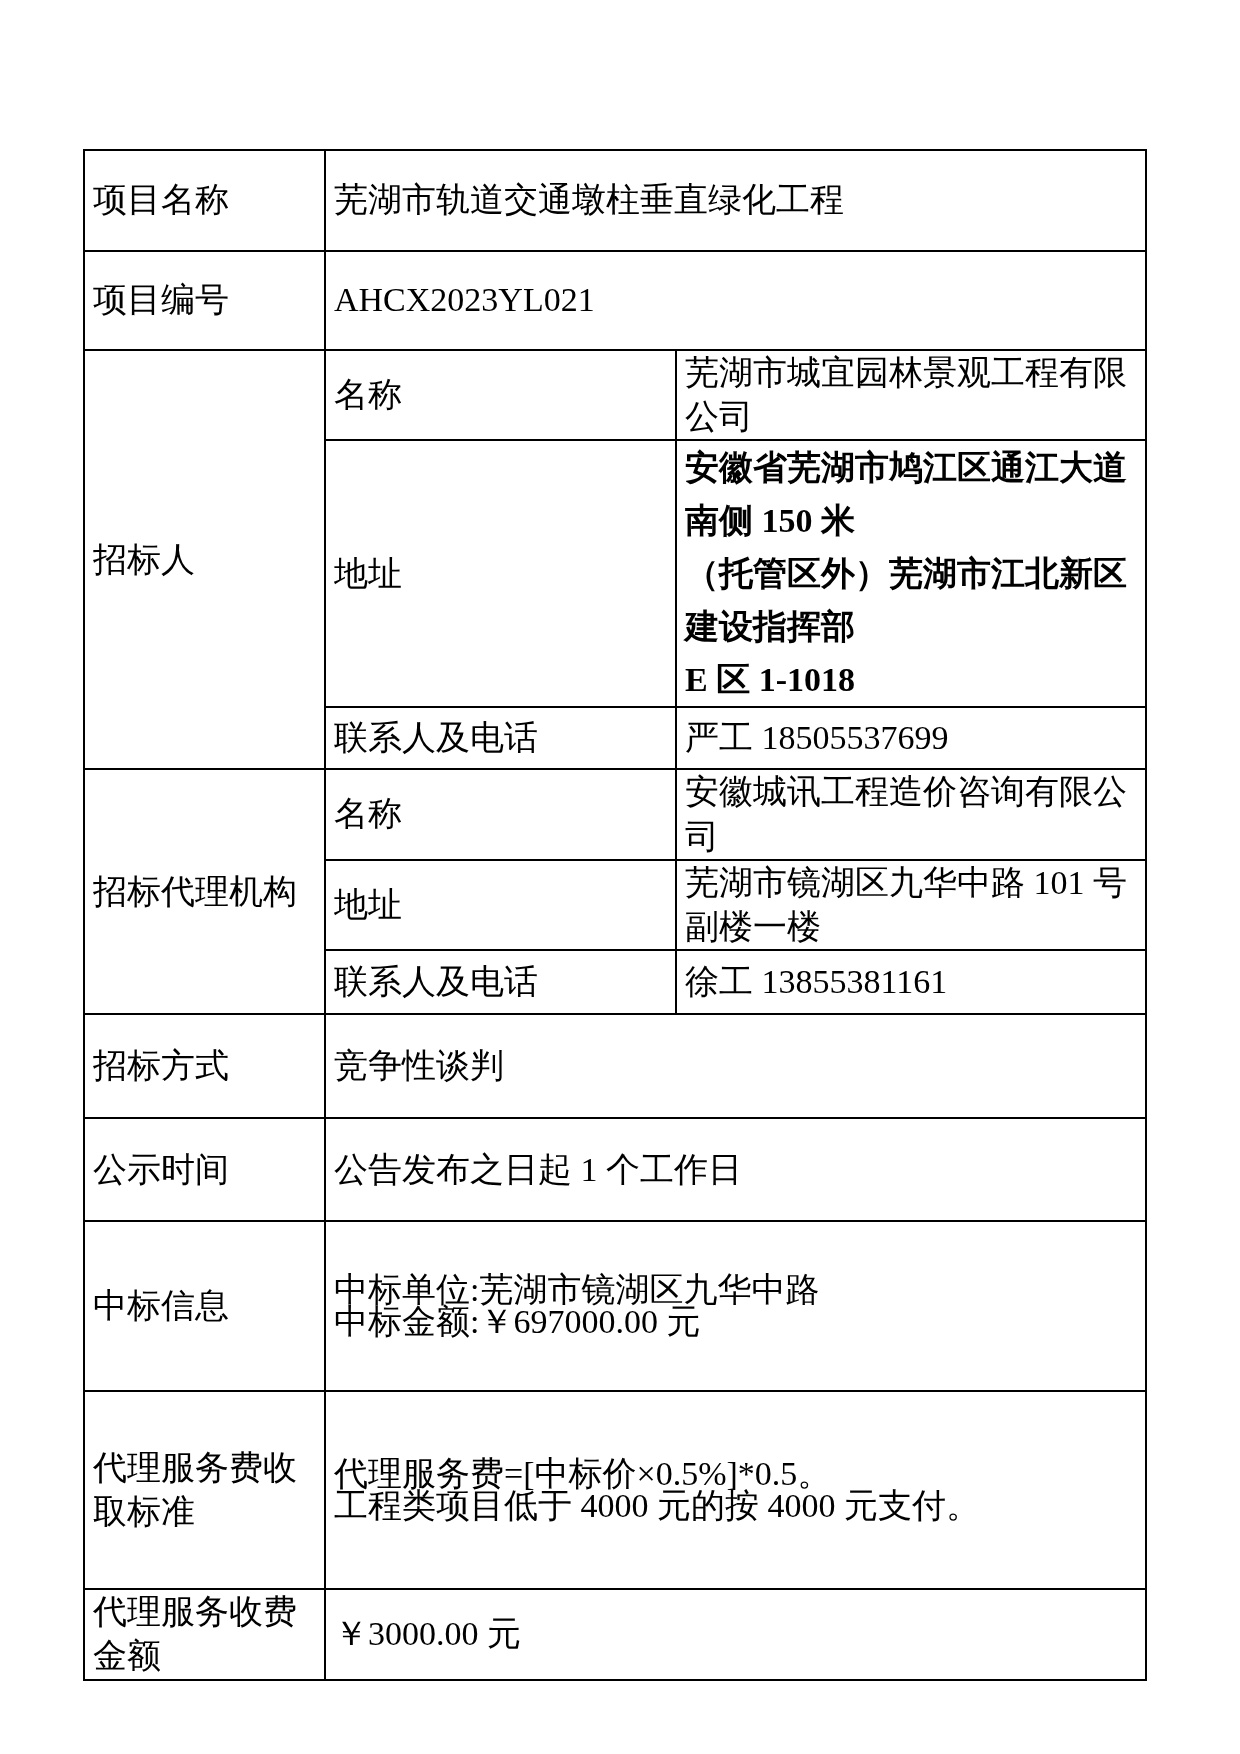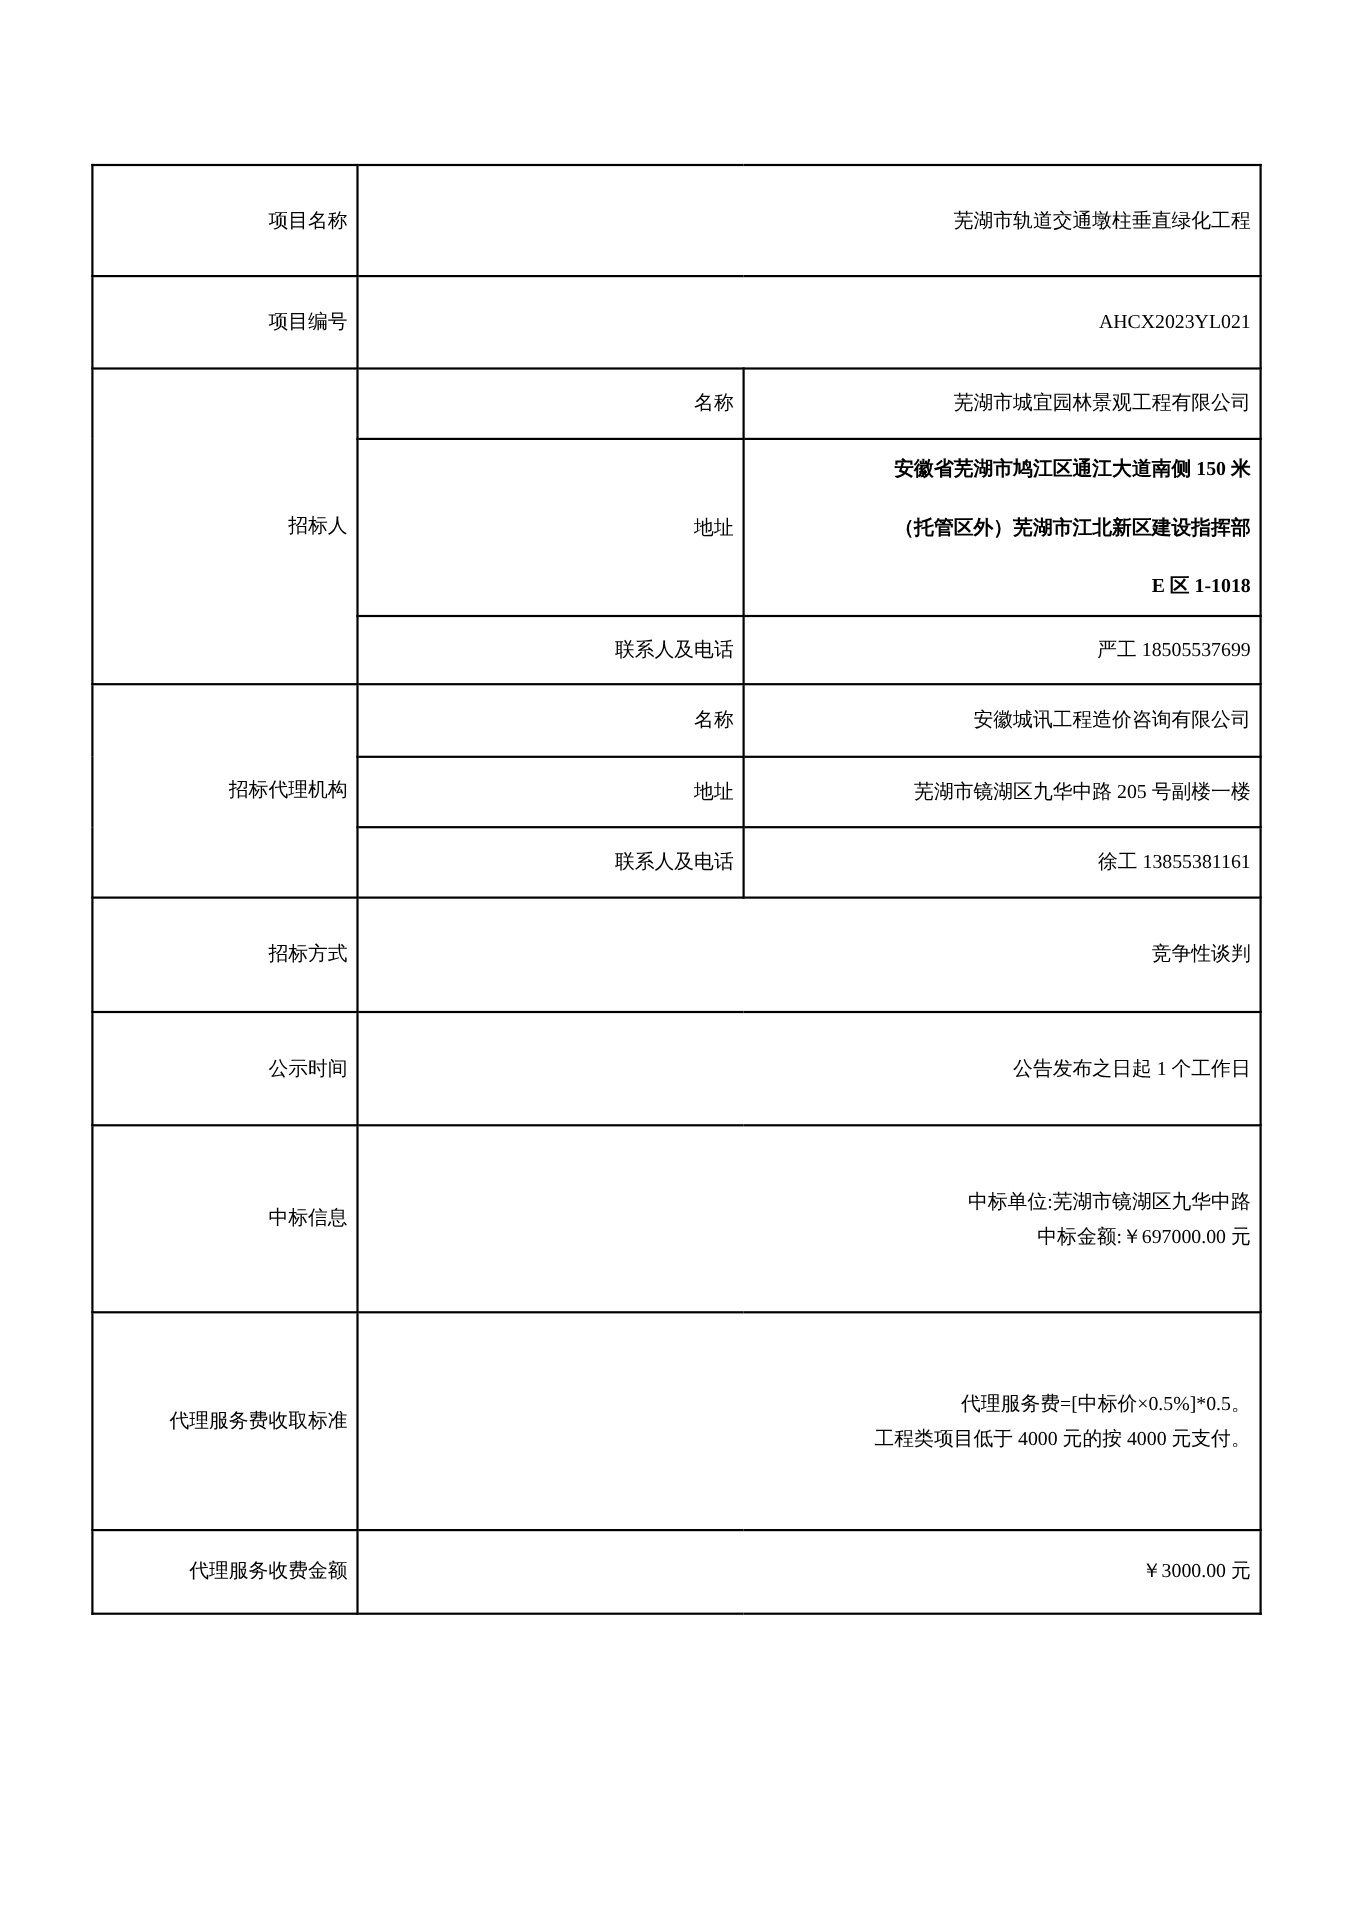--- a/index.html
+++ b/index.html
@@ -23,31 +23,31 @@
   table.doc-table {
     position: absolute;
     left: 83px;
     top: 149px;
     width: 1062px;
     border-collapse: collapse;
     table-layout: fixed;
   }
   table.doc-table td {
     border: 2px solid #000000;
-    text-align: right;
+    text-align: left;
     vertical-align: middle;
-    font-size: 18px;
+    font-size: 34px;
     line-height: 1.3;
     padding: 0 8px;
     overflow: hidden;
     word-break: break-all;
   }
   
   tr.r-project-name   { height: 101px; }
-  tr.r-project-number { height: 84px; border-radius: 15px;  }
+  tr.r-project-number { height: 99px; border-radius: 15px;  }
   tr.r-t-name         { height: 64px;  }
   tr.r-t-address      { height: 158px; }
   tr.r-t-contact      { height: 62px;  }
   tr.r-a-name         { height: 66px;  }
   tr.r-a-address      { height: 64px;  }
   tr.r-a-contact      { height: 64px;  }
   tr.r-method         { height: 104px; }
   tr.r-publicity      { height: 103px; }
   tr.r-award          { height: 170px; }
   tr.r-fee-standard   { height: 198px; }
@@ -96,21 +96,21 @@
       <td>严工 18505537699</td>
     </tr>
 
     <tr class="r-a-name">
       <td rowspan="3">招标代理机构</td>
       <td>名称</td>
       <td>安徽城讯工程造价咨询有限公司</td>
     </tr>
     <tr class="r-a-address">
       <td>地址</td>
-      <td>芜湖市镜湖区九华中路 205 号副楼一楼</td>
+      <td>芜湖市镜湖区九华中路 101 号副楼一楼</td>
     </tr>
     <tr class="r-a-contact">
       <td>联系人及电话</td>
       <td>徐工 13855381161</td>
     </tr>
 
     <tr class="r-method">
       <td>招标方式</td>
       <td colspan="2">竞争性谈判</td>
     </tr>

